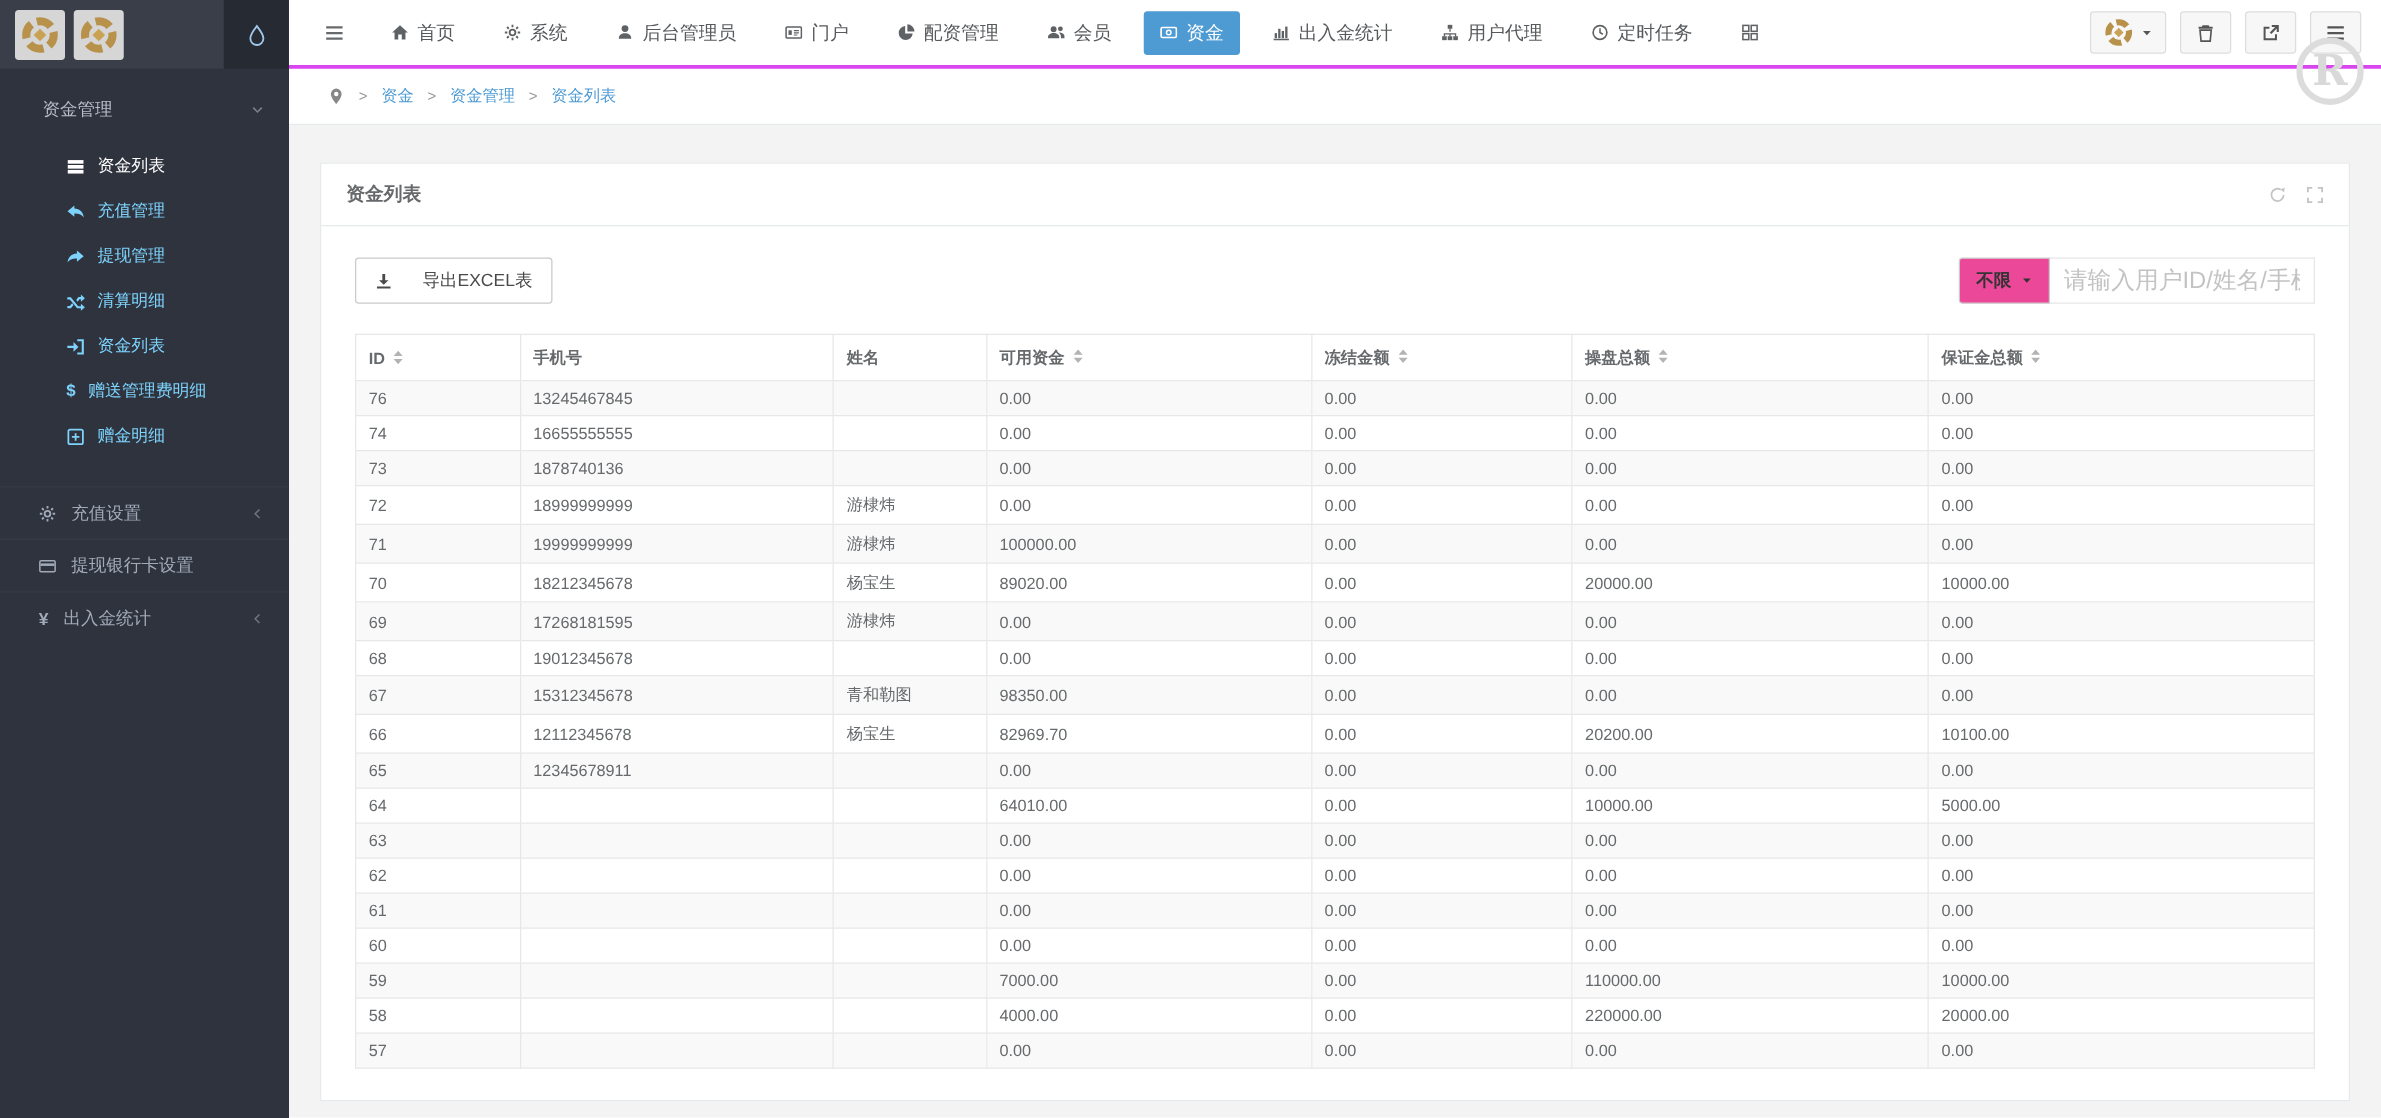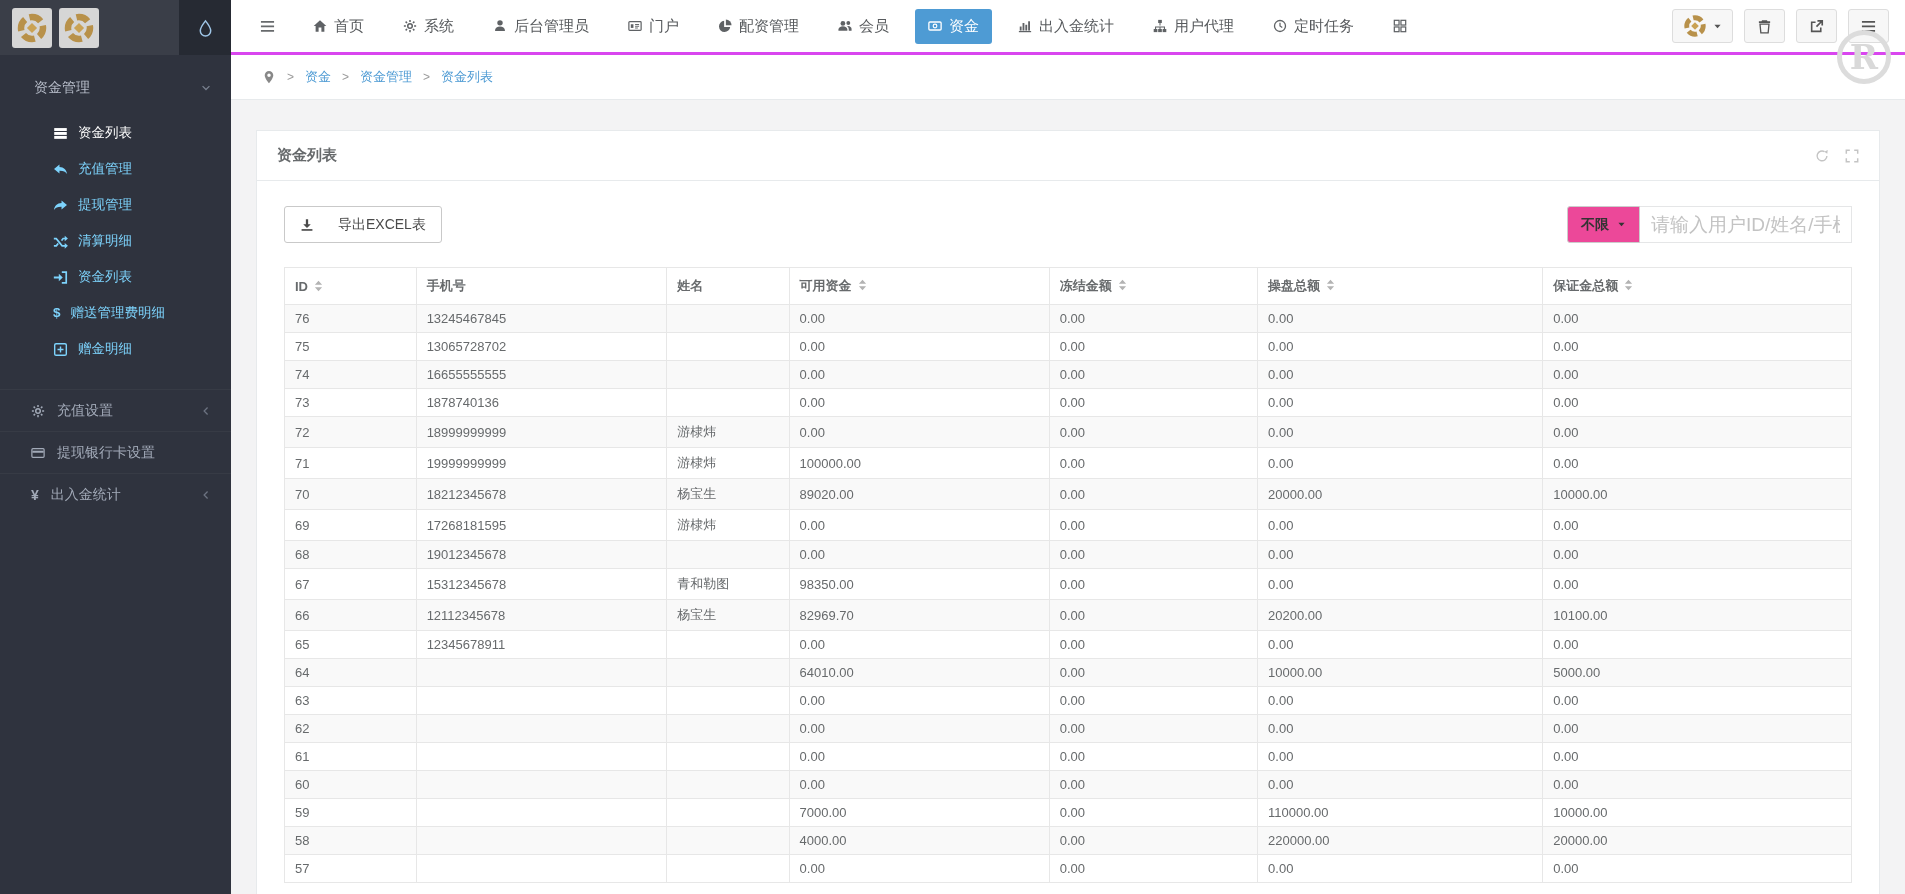--- a/index.html
+++ b/index.html
@@ -466,29 +466,20 @@
               <tr>
                 <td>76</td>
                 <td>13245467845</td>
                 <td></td>
                 <td>0.00</td>
                 <td>0.00</td>
                 <td>0.00</td>
                 <td>0.00</td>
               </tr>
               <tr>
-                <td>75</td>
-                <td>13065728702</td>
-                <td></td>
-                <td>0.00</td>
-                <td>0.00</td>
-                <td>0.00</td>
-                <td>0.00</td>
-              </tr>
-              <tr>
                 <td>74</td>
                 <td>16655555555</td>
                 <td></td>
                 <td>0.00</td>
                 <td>0.00</td>
                 <td>0.00</td>
                 <td>0.00</td>
               </tr>
               <tr>
                 <td>73</td>

